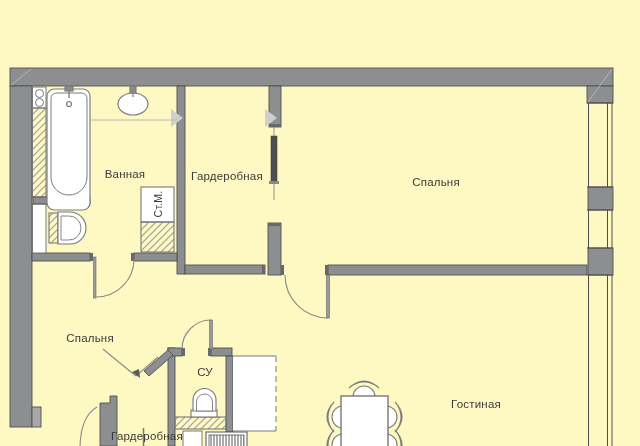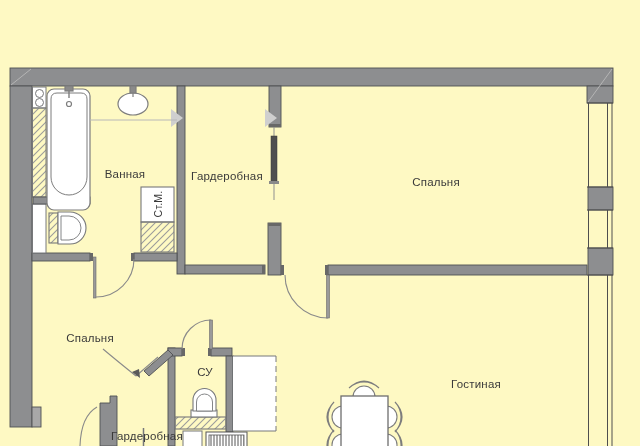--- a/index.html
+++ b/index.html
@@ -178,16 +178,16 @@
     <rect x="341" y="396" width="47" height="51" fill="#ffffff" stroke="#6e6e6e" stroke-width="1.3"></rect>
   </g>
 </svg>
 
   <div class="lbl" style="left:125px;top:174px">Ванная</div>
   <div class="lbl" style="left:227px;top:176px">Гардеробная</div>
   <div class="lbl" style="left:436px;top:182px">Спальня</div>
   <div class="lbl" style="left:90px;top:338px">Спальня</div>
   <div class="lbl" style="left:205px;top:372px">СУ</div>
   <div class="lbl" style="left:147px;top:436px">Гардеробная</div>
-  <div class="lbl" style="left:476px;top:384px">Гостиная</div>
+  <div class="lbl" style="left:476px;top:404px">Гостиная</div>
   <div class="lbl rot" style="left:158px;top:204px">Ст.М.</div>
 
 </div>
 
 </body></html>

